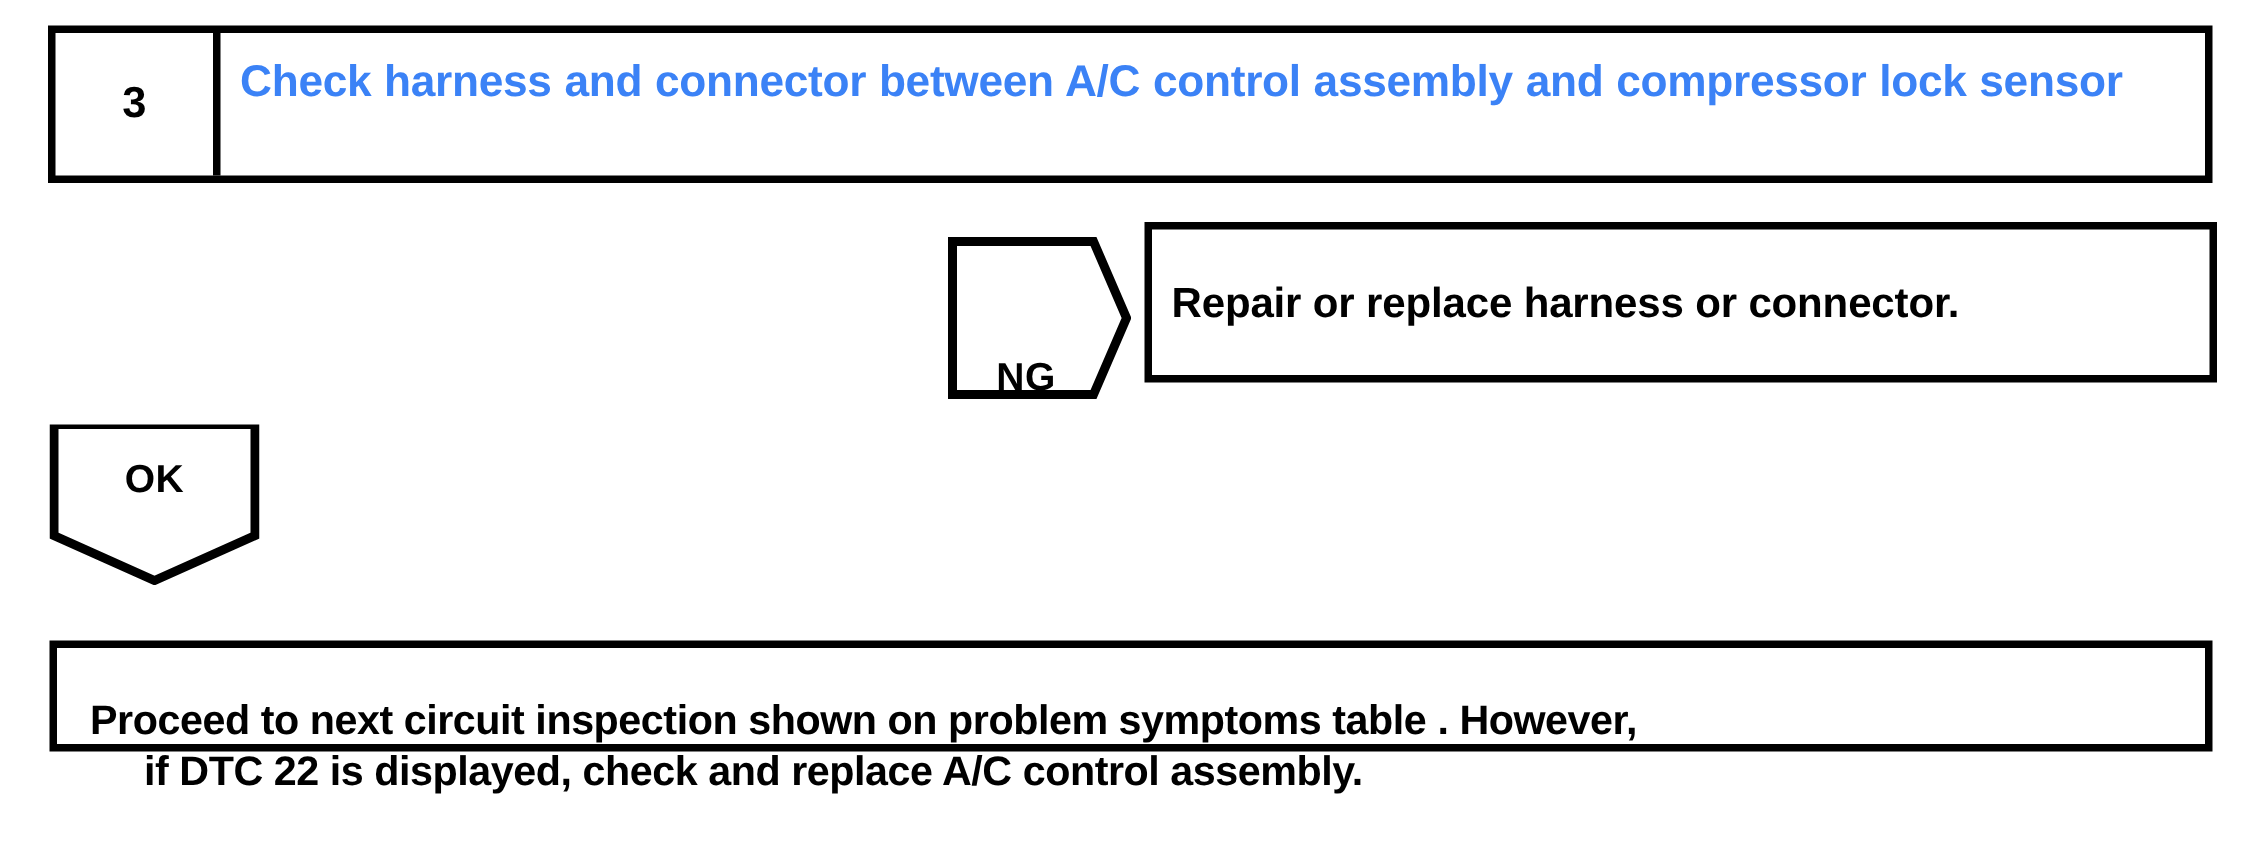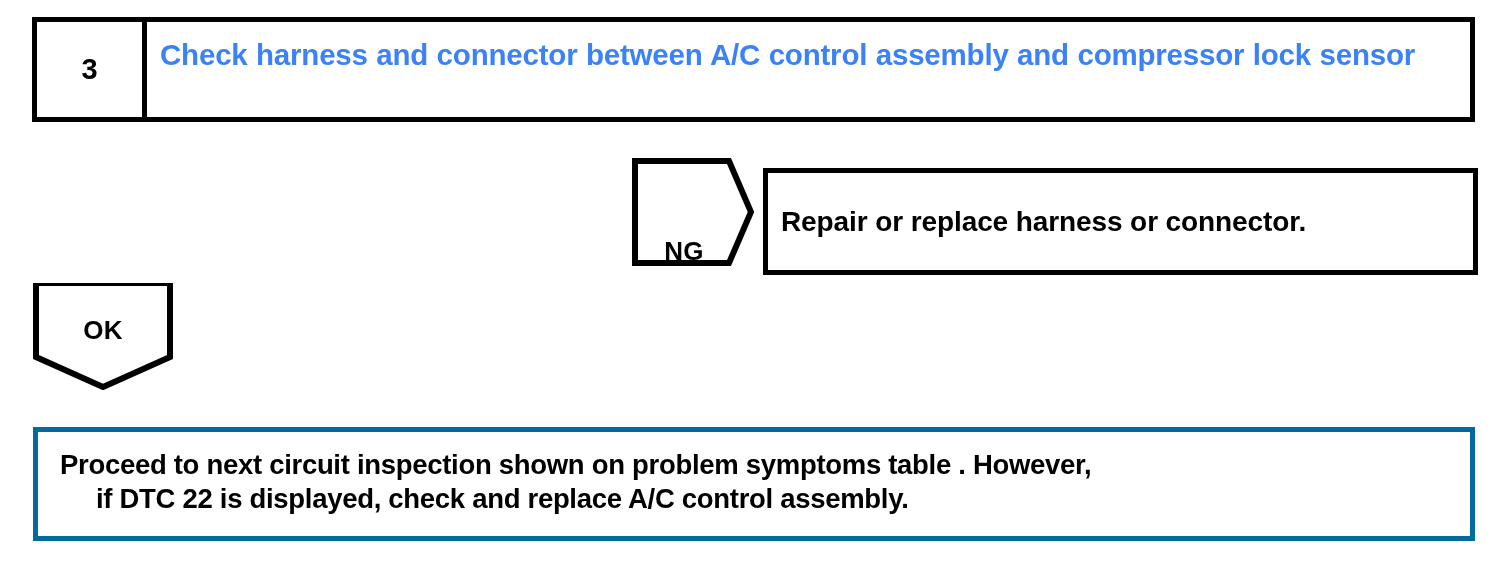--- a/index.html
+++ b/index.html
@@ -85,21 +85,21 @@
     font-size: 26px;
     font-weight: bold;
     color: #000000;
     letter-spacing: 0.3px;
     margin-top: 39px;
   }
 
   .ng-result-box {
     position: absolute;
     left: 763px;
-    top: 168px;
+    top: 148px;
     width: 715px;
     height: 107px;
     border: 5px solid #000000;
     box-sizing: border-box;
     background: #ffffff;
     display: flex;
     align-items: center;
     padding-left: 13px;
   }
   .ng-result-text {
@@ -114,43 +114,43 @@
   .ok-pentagon {
     position: absolute;
     left: 33px;
     top: 283px;
     width: 140px;
     height: 107px;
   }
   .ok-label {
     position: absolute;
     left: 33px;
-    top: 290px;
+    top: 279px;
     width: 140px;
     height: 80px;
     display: flex;
     align-items: center;
     justify-content: center;
     font-size: 26px;
     font-weight: bold;
     color: #000000;
     letter-spacing: 0.3px;
   }
 
   
   .final-box {
     position: absolute;
     left: 33px;
     top: 427px;
     width: 1442px;
-    height: 114px;
-    border: 5px solid #0369a1;
+    height: 74px;
+    border: 5px solid #000000;
     box-sizing: border-box;
     background: #ffffff;
-    padding: 16px 10px 0 22px;
+    padding: 31px 10px 0 22px;
   }
   .final-line {
     font-size: 27.5px;
     font-weight: bold;
     color: #000000;
     line-height: 1.25;
     letter-spacing: -0.3px;
     white-space: nowrap;
   }
   .final-line-2 {

